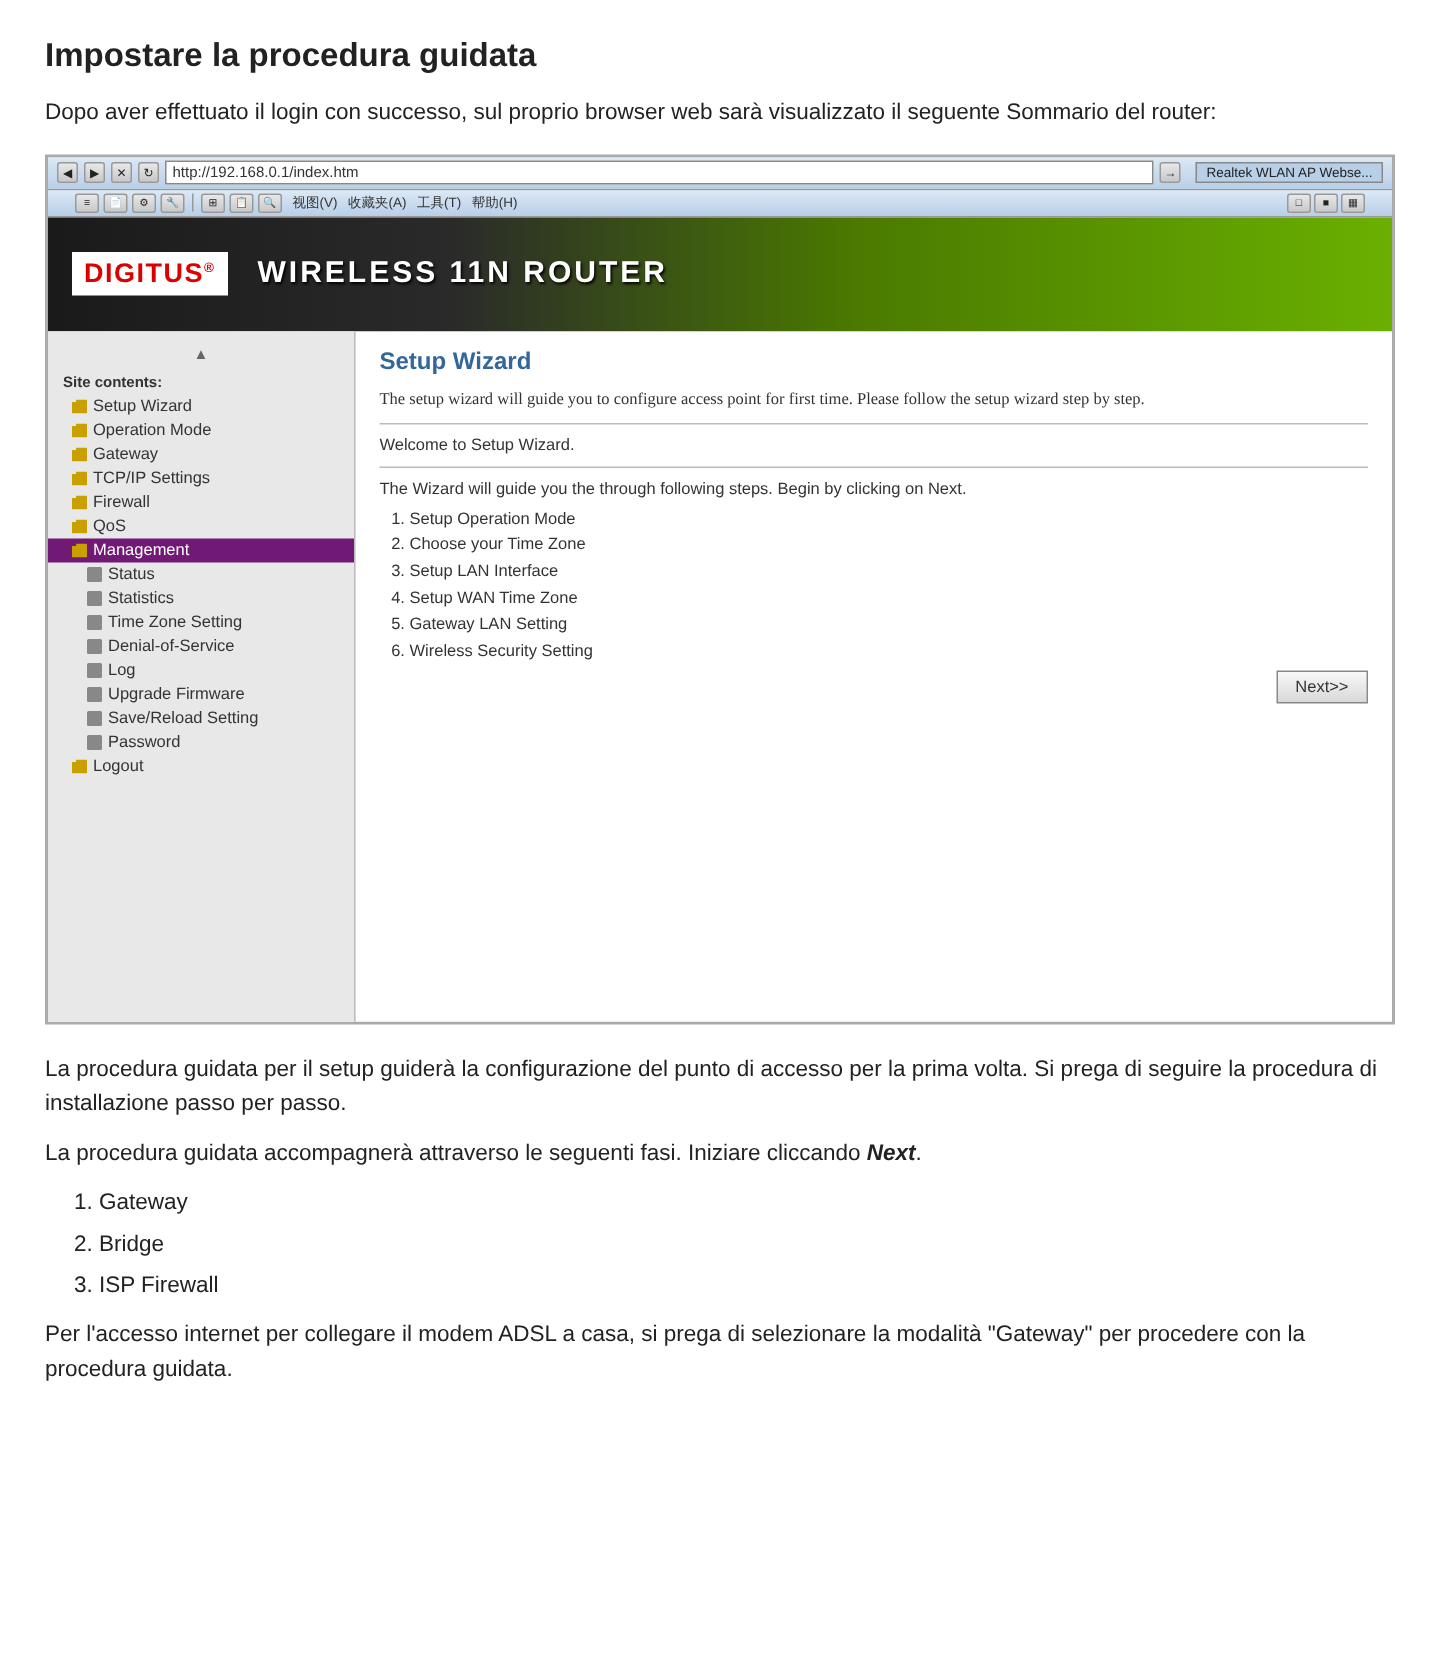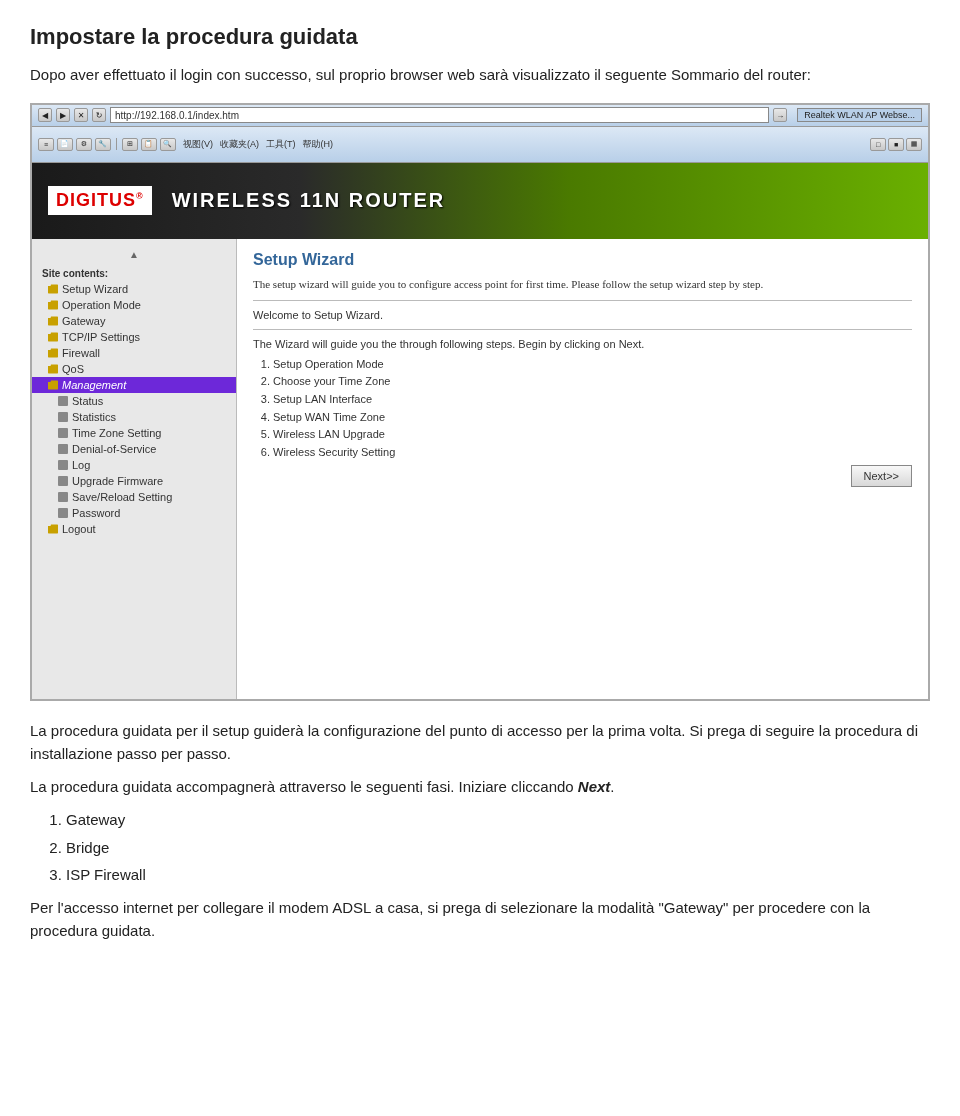--- a/index.html
+++ b/index.html
@@ -53,26 +53,26 @@
       border: 1px solid #888;
       font-size: 10px;
       color: #333;
       padding: 0 4px;
       display: flex;
       align-items: center;
     }
     
     .browser-toolbar2 {
       background: linear-gradient(to bottom, #dce8f5, #b8cfe8);
-      padding: 2px 6px;
+      padding: 2px 18px;
       display: flex;
       align-items: center;
       gap: 3px;
       border-bottom: 1px solid #999;
-      height: 36px;
+      height: 18px;
     }
     .browser-toolbar2-btn {
       width: 16px; height: 13px;
       background: linear-gradient(to bottom, #e8e8e8, #c8c8c8);
       border: 1px solid #999;
       border-radius: 2px;
       font-size: 7px;
       display: flex; align-items: center; justify-content: center;
     }
     
@@ -134,23 +134,22 @@
     .sidebar-item {
       padding: 2px 6px 2px 16px;
       cursor: pointer;
       color: #333;
       font-size: 11px;
       display: flex;
       align-items: center;
       gap: 4px;
     }
     .sidebar-item.active {
-      background: #6d28d9;
+      background: #701a75;
       color: #fff;
-      font-style: italic;
     }
     .sidebar-item-icon {
       display: inline-block;
       width: 10px; height: 10px;
       background: #888;
       border-radius: 1px;
       flex-shrink: 0;
     }
     .sidebar-item-icon.folder {
       background: #c8a000;
@@ -374,21 +373,21 @@
         <p class="wizard-desc">The setup wizard will guide you to configure access point for first time. Please follow the setup wizard step by step.</p>
         <hr class="wizard-divider">
         <p class="wizard-welcome">Welcome to Setup Wizard.</p>
         <hr class="wizard-divider">
         <p class="wizard-steps-intro">The Wizard will guide you the through following steps. Begin by clicking on Next.</p>
         <ol class="wizard-steps-list">
           <li>Setup Operation Mode</li>
           <li>Choose your Time Zone</li>
           <li>Setup LAN Interface</li>
           <li>Setup WAN Time Zone</li>
-          <li>Wireless LAN Upgrade</li>
+          <li>Gateway LAN Setting</li>
           <li>Wireless Security Setting</li>
         </ol>
         <button class="wizard-next-btn">Next&gt;&gt;</button>
       </div>
     </div>
   </div>
 </div>
 
 <div class="below-text">
   <p>La procedura guidata per il setup guiderà la configurazione del punto di accesso per la prima volta. Si prega di seguire la procedura di installazione passo per passo.</p>

